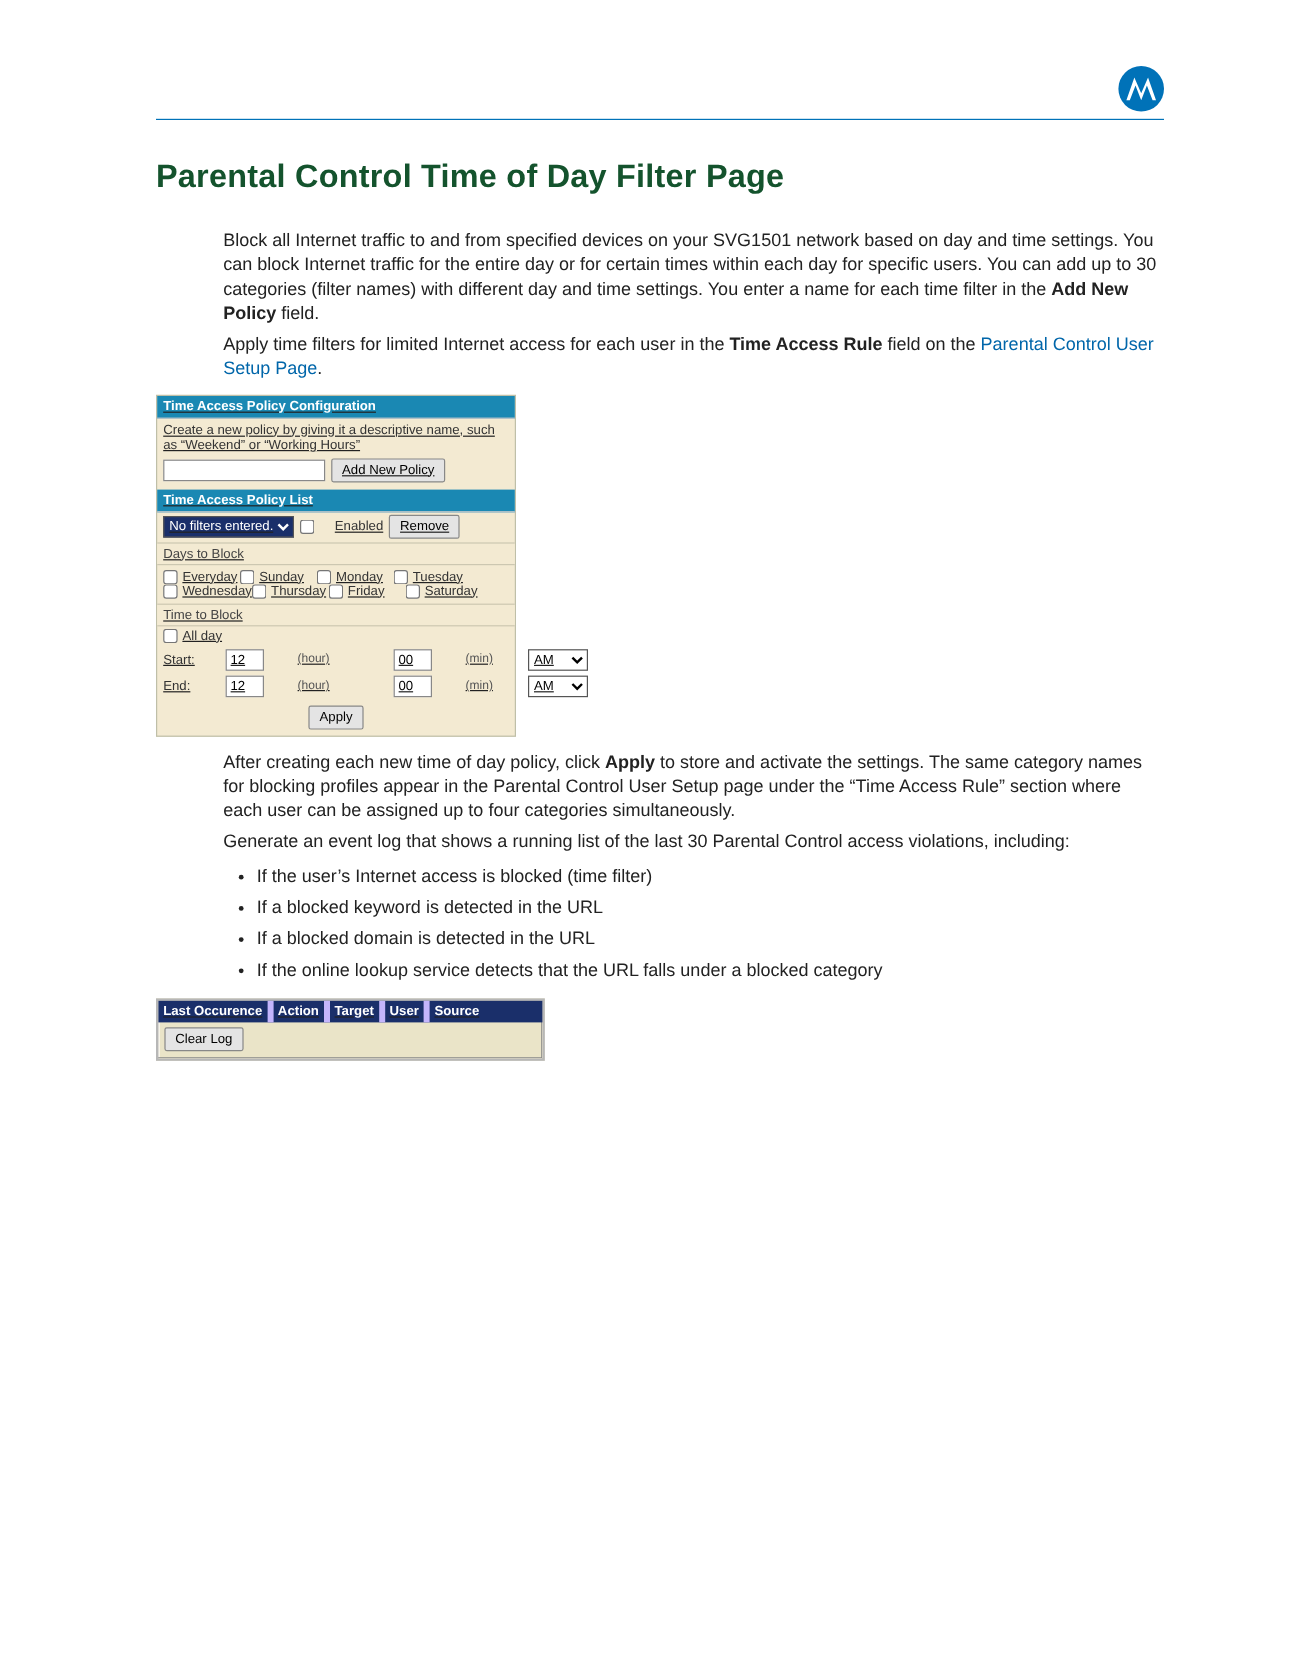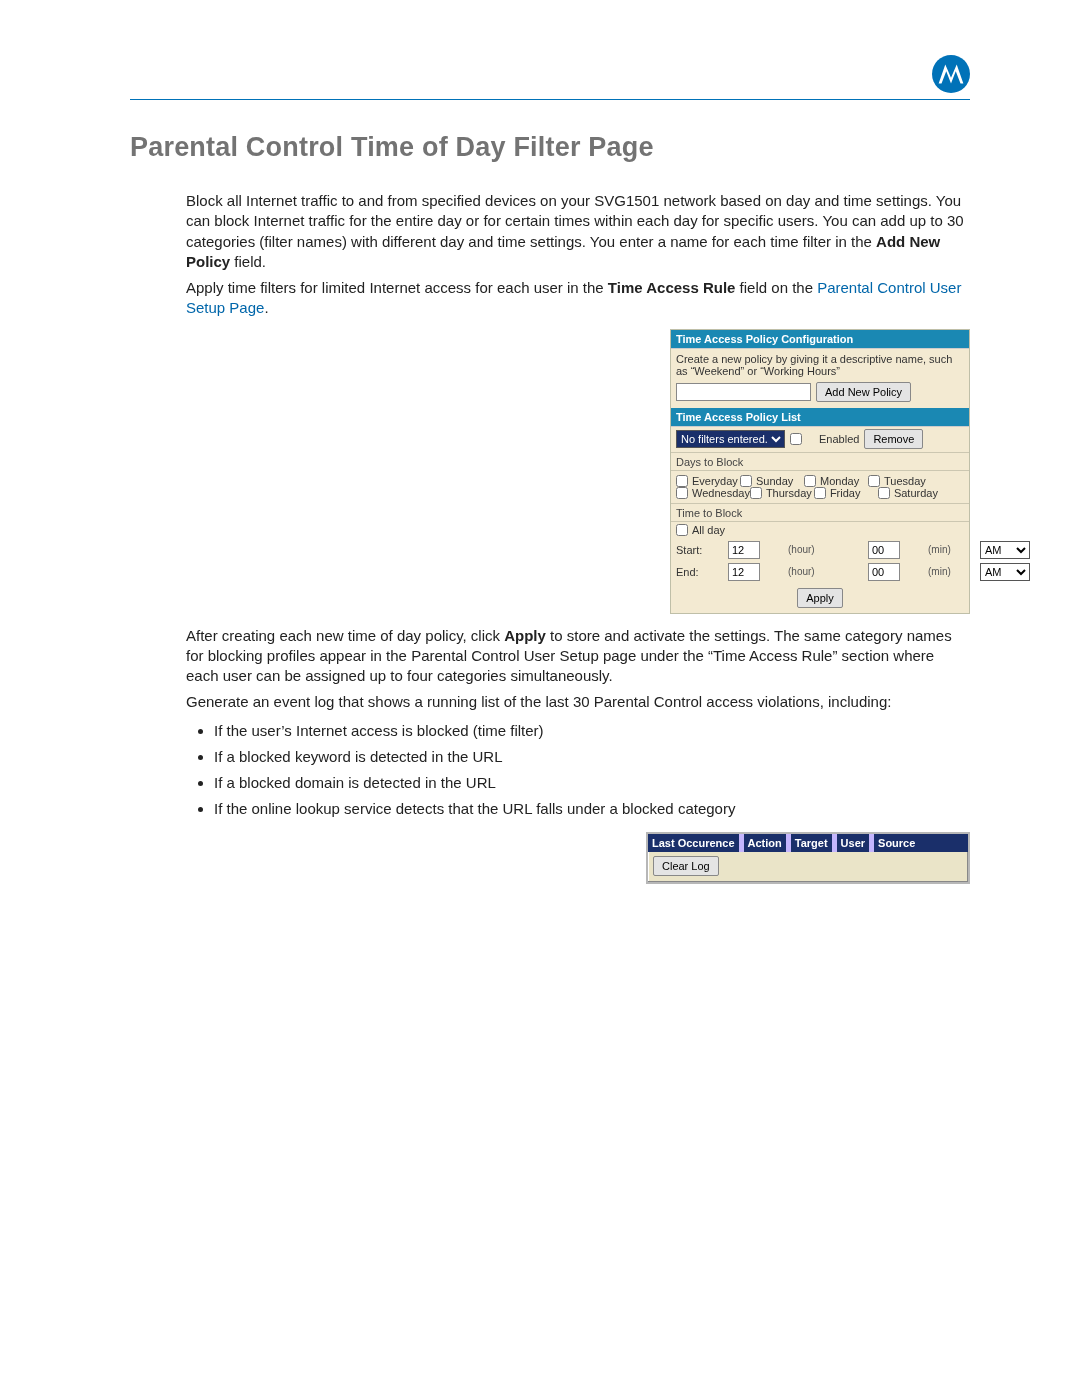--- a/index.html
+++ b/index.html
@@ -33,33 +33,34 @@
     border: none;
     border-top: 1px solid #0072b8;
     margin: 0 0 32px 0;
   }
   h2.section-title {
     font-family: Arial, Helvetica, sans-serif;
     font-weight: 900;
     font-size: 27px;
     letter-spacing: 0.2px;
     margin: 16px 0 28px 0;
-    color: #737373;
+    color: #14532d;
   }
   .body-col {
     margin-left: 56px;
     margin-right: 0;
     line-height: 1.35;
   }
   .body-col p { margin: 0 0 6px 0; }
   .link { color: #0066aa; }
   .figure-wrap {
     display: flex;
-    justify-content: flex-end;
+    justify-content: flex-start;
     margin: 10px 0 12px 0;
+    text-decoration: underline;
   }
   
   .panel {
     width: 298px;
     font-family: Tahoma, Verdana, sans-serif;
     font-size: 11px;
     color: #333;
     background: #f3ead2;
     border: 1px solid #bfbfa8;
   }

